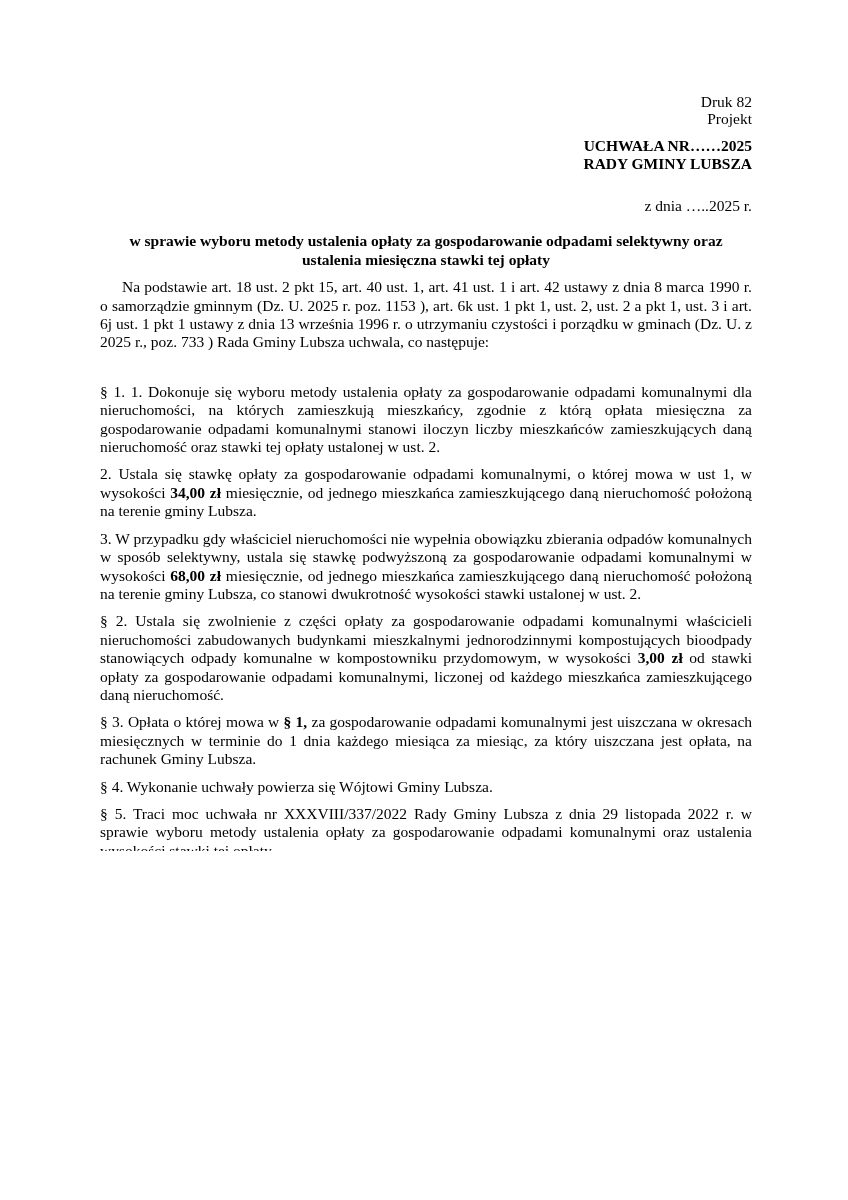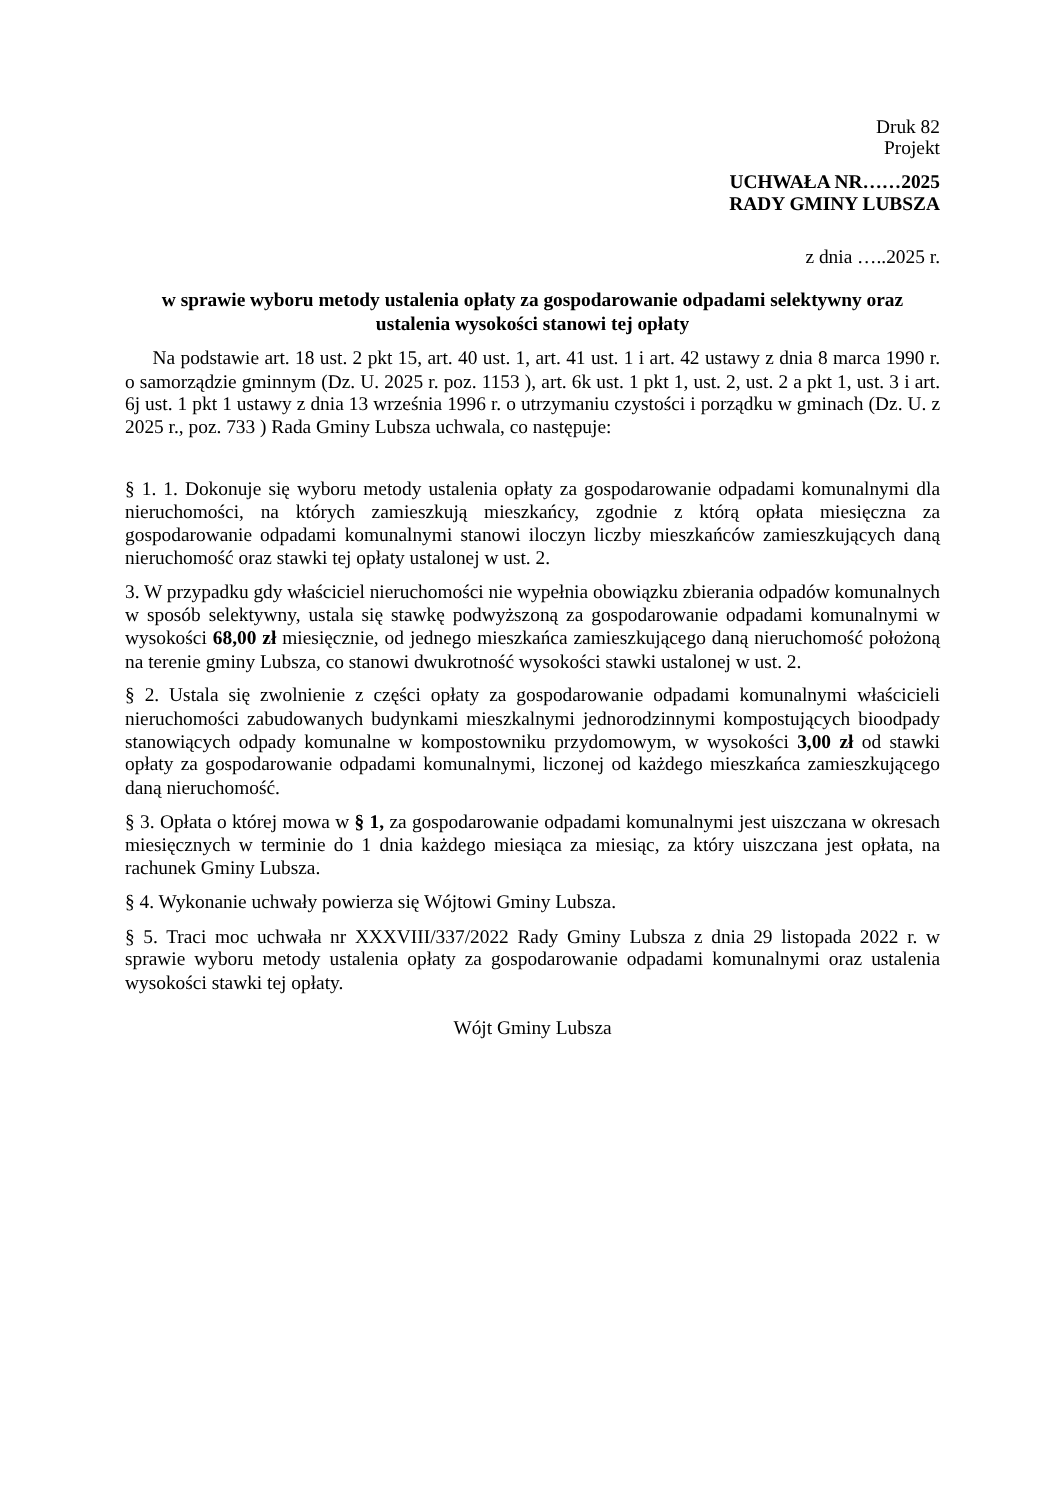--- a/index.html
+++ b/index.html
@@ -45,27 +45,28 @@
 
   <div class="title-block">
     <div>UCHWAŁA NR……2025</div>
     <div>RADY GMINY LUBSZA</div>
   </div>
 
   <div class="date-line">z dnia …..2025 r.</div>
 
   <div class="subject-block">
     <div>w sprawie wyboru metody ustalenia opłaty za gospodarowanie odpadami selektywny oraz</div>
-    <div>ustalenia wysokości stanowi tej opłaty</div>
+    <div>ustalenia miesięczna stawki tej opłaty</div>
   </div>
 
   <p class="preamble">Na podstawie art. 18 ust. 2 pkt 15, art. 40 ust. 1, art. 41 ust. 1 i art. 42 ustawy z dnia 8 marca 1990 r. o samorządzie gminnym (Dz. U. 2025 r. poz. 1153 ), art. 6k ust. 1 pkt 1, ust. 2, ust. 2 a pkt 1, ust. 3 i art. 6j ust. 1 pkt 1 ustawy z dnia 13 września 1996 r. o utrzymaniu czystości i porządku w gminach (Dz. U. z 2025 r., poz. 733 ) Rada Gminy Lubsza uchwala, co następuje:</p>
 
   <p class="body-par">§ 1. 1. Dokonuje się wyboru metody ustalenia opłaty za gospodarowanie odpadami komunalnymi dla nieruchomości, na których zamieszkują mieszkańcy, zgodnie z którą opłata miesięczna za gospodarowanie odpadami komunalnymi stanowi iloczyn liczby mieszkańców zamieszkujących daną nieruchomość oraz stawki tej opłaty ustalonej w ust. 2.</p>
 
+  <p class="body-par"><span>2. Ustala się stawkę opłaty za gospodarowanie odpadami komunalnymi, o której mowa w ust 1, w wysokości </span><span class="run-bold">34,00 zł</span><span> miesięcznie, od jednego mieszkańca zamieszkującego daną nieruchomość położoną na terenie gminy Lubsza.</span></p>
 
   <p class="body-par"><span>3. W przypadku gdy właściciel nieruchomości nie wypełnia obowiązku zbierania odpadów komunalnych w sposób selektywny, ustala się stawkę podwyższoną za gospodarowanie odpadami komunalnymi w wysokości </span><span class="run-bold">68,00 zł</span><span> miesięcznie, od jednego mieszkańca zamieszkującego daną nieruchomość położoną na terenie gminy Lubsza, co stanowi dwukrotność wysokości stawki ustalonej w ust. 2.</span></p>
 
   <p class="body-par"><span>§ 2. Ustala się zwolnienie z części opłaty za gospodarowanie odpadami komunalnymi właścicieli nieruchomości zabudowanych budynkami mieszkalnymi jednorodzinnymi kompostujących bioodpady stanowiących odpady komunalne w kompostowniku przydomowym, w wysokości  </span><span class="run-bold">3,00 zł</span><span> od stawki opłaty za gospodarowanie odpadami komunalnymi, liczonej od każdego mieszkańca zamieszkującego daną nieruchomość.</span></p>
 
   <p class="body-par"><span>§ 3. Opłata o której mowa w </span><span class="run-bold">§ 1,</span><span> za gospodarowanie odpadami komunalnymi jest uiszczana w okresach miesięcznych w terminie do 1 dnia każdego miesiąca za miesiąc, za który uiszczana jest opłata, na rachunek Gminy Lubsza.</span></p>
 
   <p class="body-par">§ 4. Wykonanie uchwały powierza się Wójtowi Gminy Lubsza.</p>
 
   <p class="body-par">§ 5. Traci moc uchwała nr XXXVIII/337/2022 Rady Gminy Lubsza z dnia 29 listopada 2022 r. w sprawie wyboru metody ustalenia opłaty za gospodarowanie odpadami komunalnymi oraz ustalenia wysokości stawki tej opłaty.</p>

